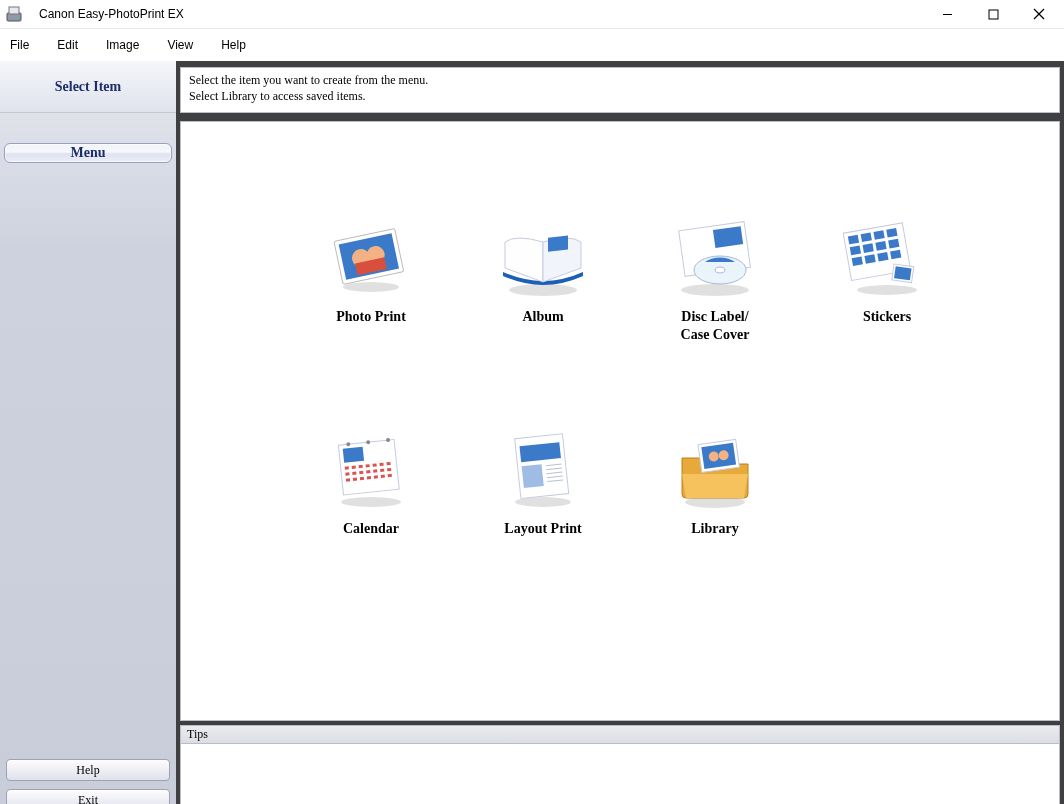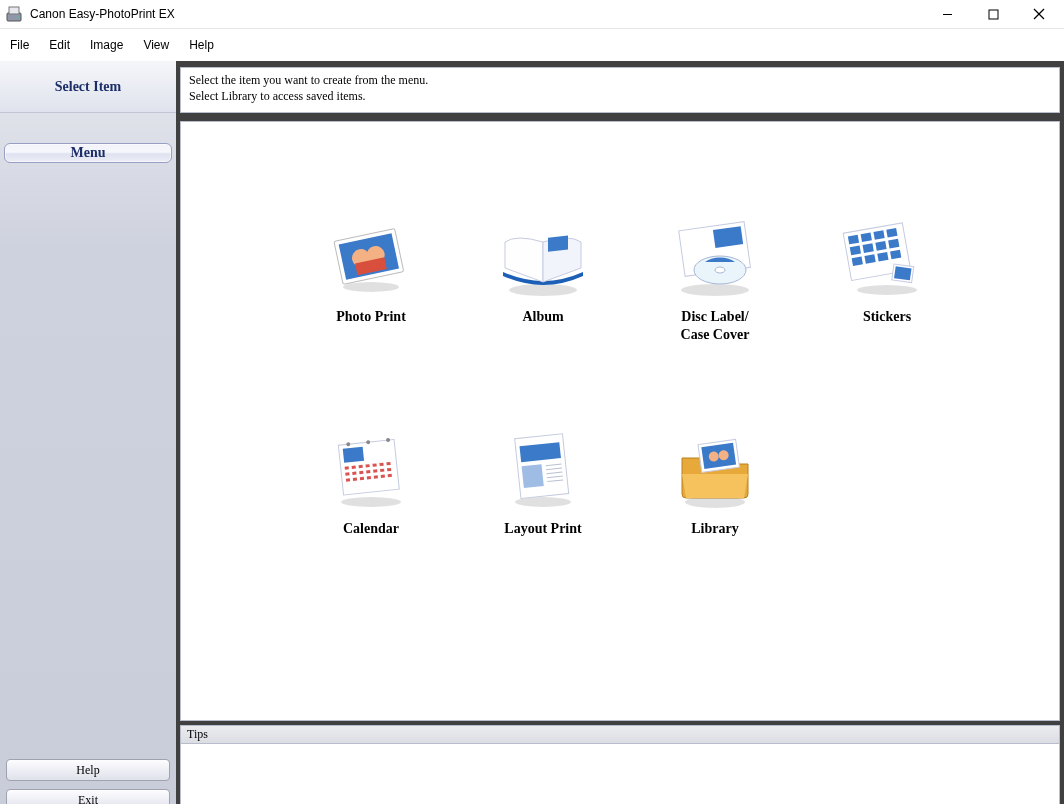--- a/index.html
+++ b/index.html
@@ -1,27 +1,27 @@
 <!DOCTYPE html>
 <html><head>
 <meta charset="utf-8">
 <style>
   * { box-sizing: border-box; margin: 0; padding: 0; }
   html, body { width: 1064px; height: 804px; font-family: Verdana, Tahoma, sans-serif; font-size: 12px; background: #fff; overflow: hidden; }
 
   
   .titlebar { height: 28px; display: flex; align-items: center; padding: 0 2px 0 6px; background: #fff; }
   .titlebar .app-icon { width: 18px; height: 18px; margin-right: 6px; }
-  .titlebar .title { flex: 1; color: #000; }
+  .titlebar .title { flex: 1; color: #000; margin-left: 9px; }
   .titlebar .win-btn { width: 46px; height: 28px; display: flex; align-items: center; justify-content: center; }
   .titlebar .win-btn svg { width: 11px; height: 11px; }
   .titlebar .win-btn.close svg { width: 12px; height: 12px; }
 
   
-  .menubar { height: 20px; display: flex; align-items: center; gap: 4px; padding: 16px 2px; border-top: 1px solid #e8e8e8; }
+  .menubar { height: 20px; display: flex; align-items: center; gap: 12px; padding: 16px 2px; border-top: 1px solid #e8e8e8; }
   .menubar .menu-item { padding: 2px 8px; color: #000; }
 
   
   .main { display: flex; height: 756px; font-family: Liberation Serif, serif; }
 
   
   .sidebar { width: 176px; background: linear-gradient(to bottom, #e6e8ee, #ced2de 25%, #c9ccd9); display: flex; flex-direction: column; }
   .sidebar-title { height: 52px; display:flex; align-items:center; justify-content:center; background: linear-gradient(to bottom,#f5f6fa,#e0e3ed); border-bottom:1px solid #c2c6d4; font-weight: bold; font-size: 14px; color: #1b2e67; }
   .sidebar-spacer1 { height: 18px; }
   .menu-tab { margin: 12px 4px; height: 20px; border: 1px solid #97a0c4; border-radius: 6px; background: linear-gradient(to bottom,#f2f3fa 0%, #f6f7fc 45%, #dfe2f0 55%, #ecedf6 100%); display:flex; align-items:center; justify-content:center; font-weight:bold; font-size:14px; color:#1b2e67; box-shadow: inset 0 0 0 1px rgba(255,255,255,0.6); }

